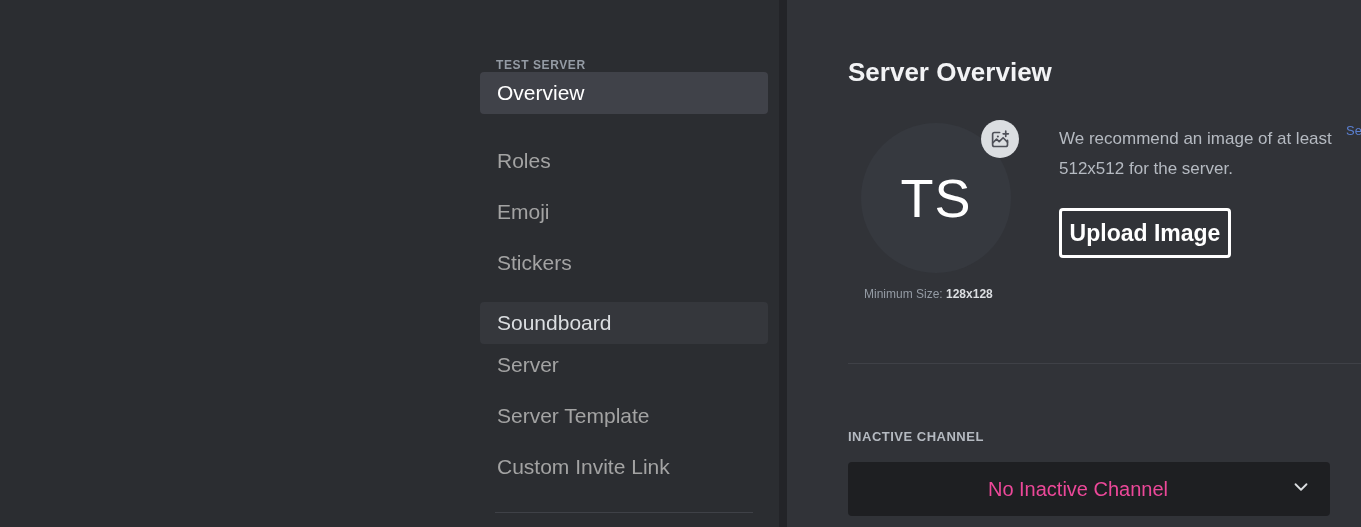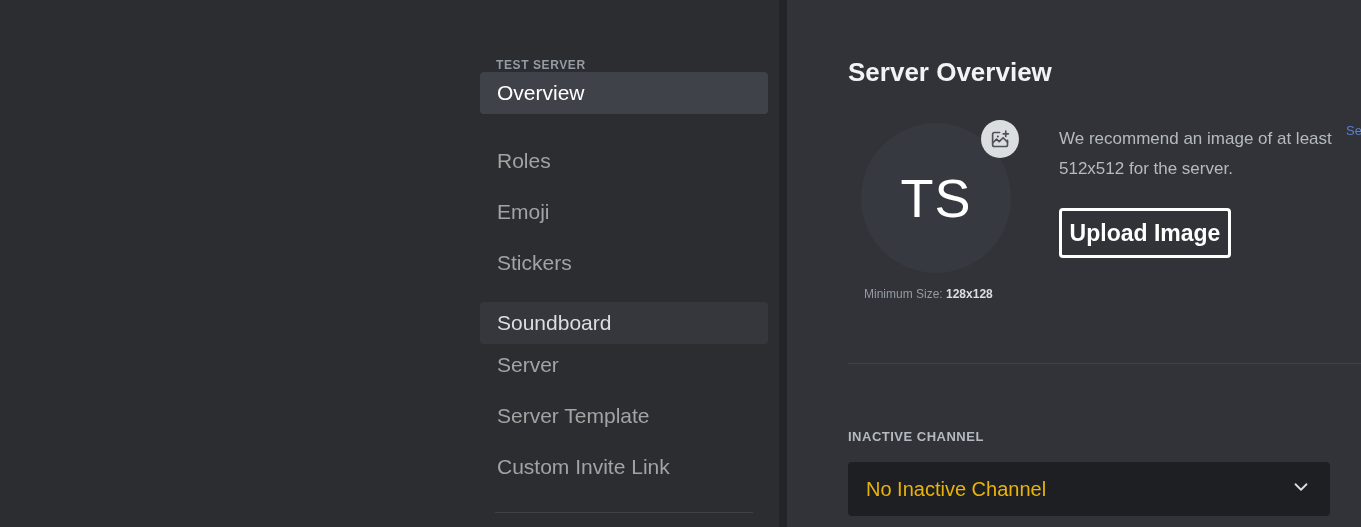--- a/index.html
+++ b/index.html
@@ -107,21 +107,21 @@
     font-size:13px; font-weight:bold; letter-spacing:.5px;
     color:#b5bac1; text-transform:uppercase;
   }
   .select {
     position:absolute; left:61px; top:462px;
     width:482px; height:54px;
     background:#1e1f22; border-radius:4px;
     display:flex; align-items:center;
     padding:0 18px;
   }
-  .select-value { font-size:20px; color:#eab308; flex:1; }
+  .select-value { font-size:20px; color:#ec4899; flex:1;text-align:center; }
 
   
   .edge-clip {
     position:absolute; left:559px; top:123px;
     font-size:13px; color:#5a7fd0; white-space:nowrap;
     overflow:hidden; width:15px;
   }
 </style>
 </head>
 <body>

